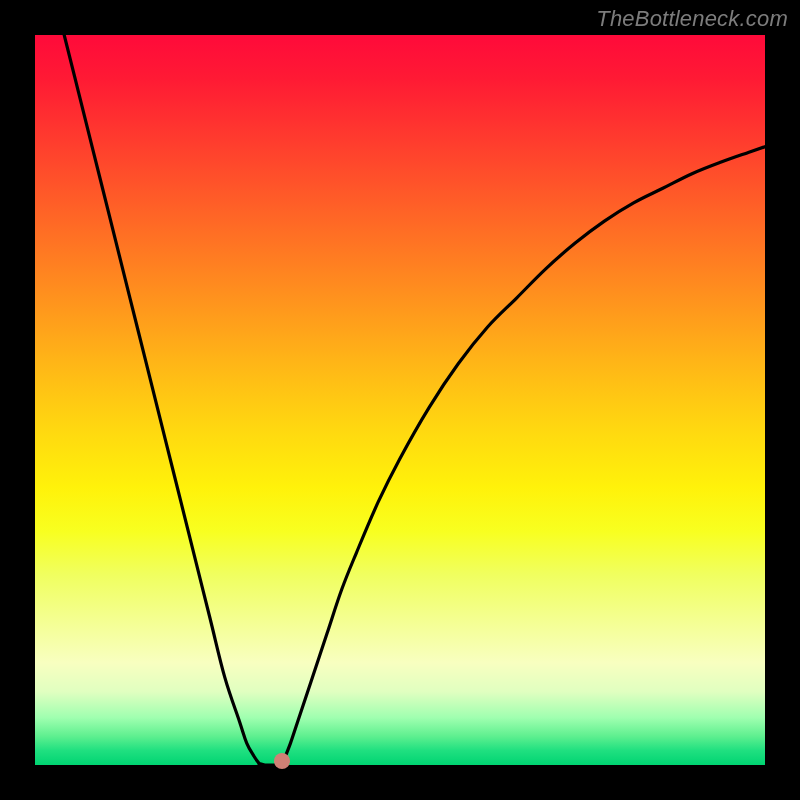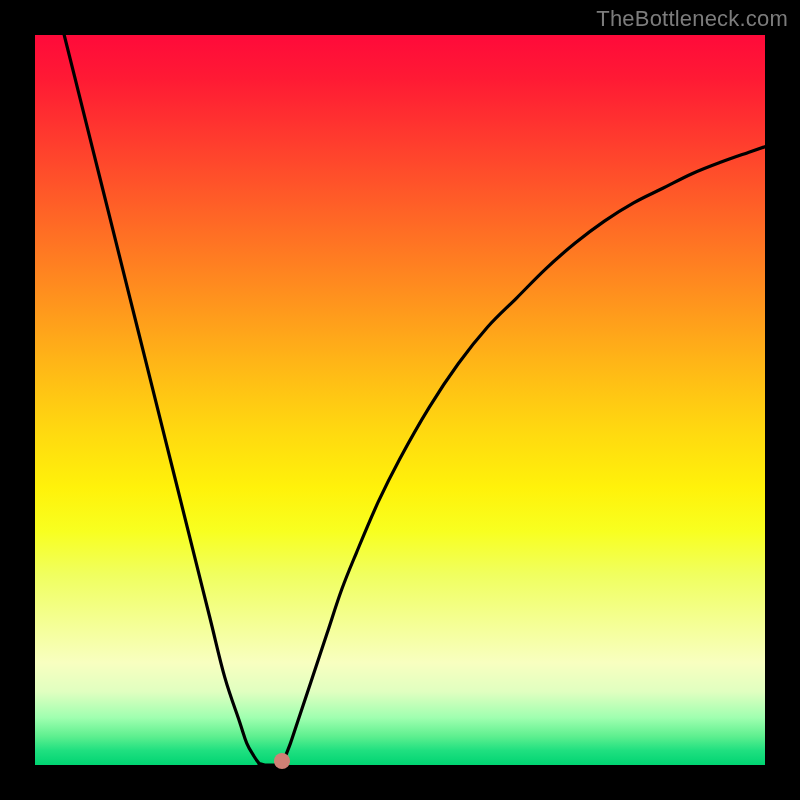--- a/index.html
+++ b/index.html
@@ -9,20 +9,21 @@
     height: 800px;
     overflow: hidden;
     background: #000;
     font-family: Arial, Helvetica, sans-serif;
   }
   .frame {
     position: relative;
     width: 800px;
     height: 800px;
     background: #000;
+    font-style: italic;
   }
   .plot-area {
     position: absolute;
     left: 35px;
     top: 35px;
     width: 730px;
     height: 730px;
     
     background: linear-gradient(
       to bottom,

